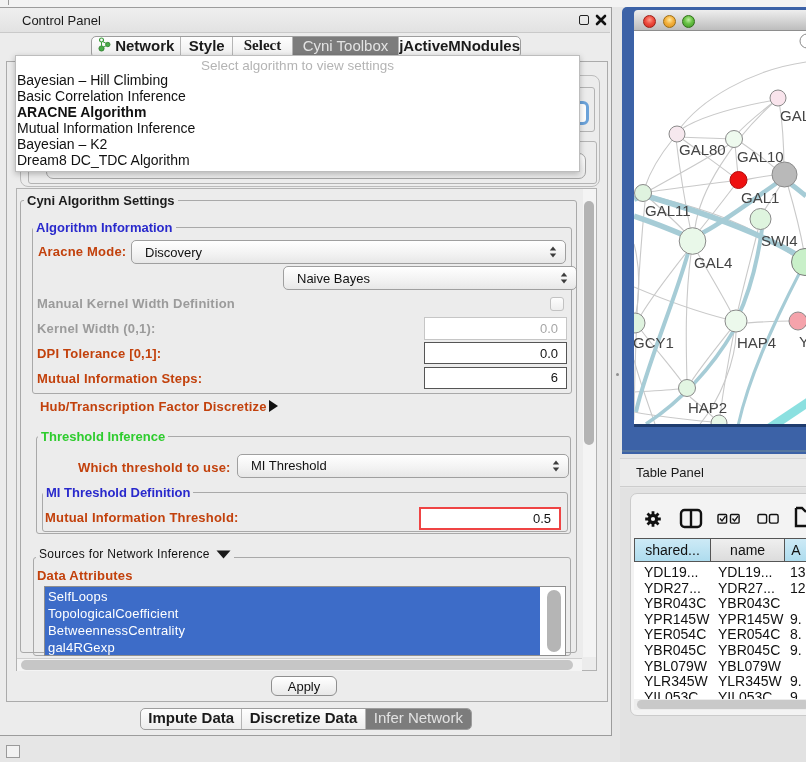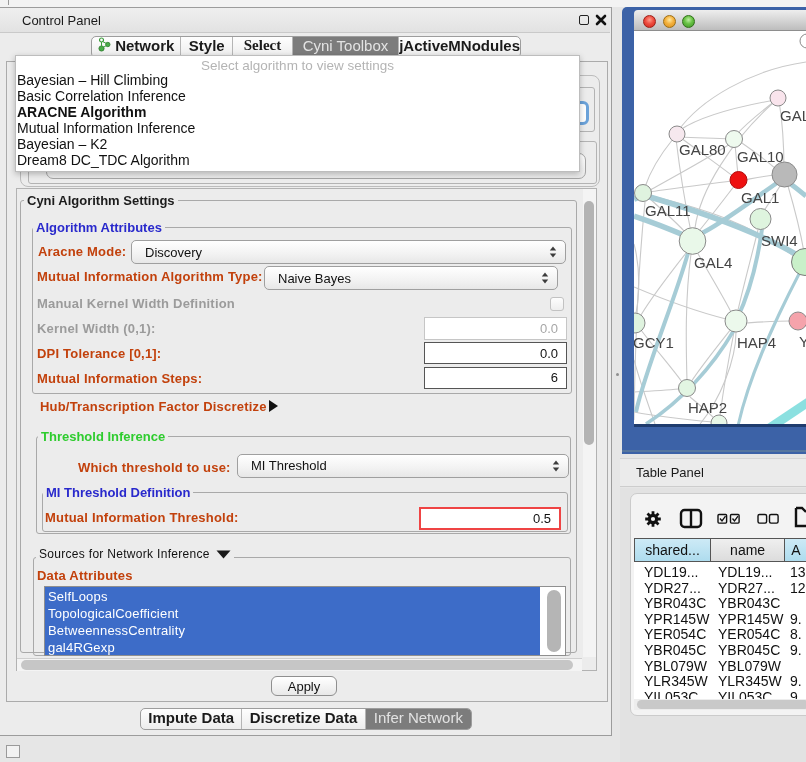--- a/index.html
+++ b/index.html
@@ -66,30 +66,29 @@
     <div class="abs" style="left:583px;top:181px;width:13px;height:468px;background:#f4f4f4;"></div>
     <div class="abs" style="left:584px;top:193px;width:10px;height:244px;background:#b3b3b3;border-radius:5px;"></div>
 
     <div class="abs" style="left:17px;top:650px;width:565px;height:13px;background:#f4f4f4;border-top:1px solid #cfcfcf;"></div>
     <div class="abs" style="left:21px;top:651.5px;width:552px;height:10px;background:#c6c6c6;border-radius:5px;"></div>
 
     <div class="grp" style="left:20px;top:192px;width:557px;height:453px;"></div>
     <div class="gtitle" style="left:24px;top:185px;color:#1c1c1c;">Cyni Algorithm Settings</div>
 
     <div class="grp" style="left:32px;top:219px;width:540px;height:167px;"></div>
-    <div class="gtitle" style="left:33px;top:212px;color:#2929cc;">Algorithm Attributes</div>
+    <div class="gtitle" style="left:33px;top:212px;color:#2929cc;">Algorithm Information</div>
 
     <div class="lbl abs" style="left:38px;top:236px;">Aracne Mode:</div>
     <div class="combo" style="left:131px;top:232px;width:435px;height:24px;">Discovery<span class="arr"><svg width="10" height="12" viewBox="0 0 10 12">
             <path d="M5 0.5 L8.2 4.5 L1.8 4.5 Z" fill="#3c3c3c"></path>
             <path d="M5 11.5 L8.2 7.5 L1.8 7.5 Z" fill="#3c3c3c"></path>
           </svg></span></div>
 
-    <div class="lbl abs" style="left:37px;top:261px;">Mutual Information Algorithm Type:</div>
-    <div class="combo" style="left:264px;top:258px;width:294px;height:24px;">Naive Bayes<span class="arr"><svg width="10" height="12" viewBox="0 0 10 12">
+    <div class="combo" style="left:283px;top:258px;width:294px;height:24px;">Naive Bayes<span class="arr"><svg width="10" height="12" viewBox="0 0 10 12">
             <path d="M5 0.5 L8.2 4.5 L1.8 4.5 Z" fill="#3c3c3c"></path>
             <path d="M5 11.5 L8.2 7.5 L1.8 7.5 Z" fill="#3c3c3c"></path>
           </svg></span></div>
 
     <div class="lbl dis abs" style="left:37px;top:288px;">Manual Kernel Width Definition</div>
     <div class="abs" style="left:550px;top:289px;width:14px;height:14px;border:1px solid #c2c2c2;border-radius:3px;background:linear-gradient(#fdfdfd,#eee);"></div>
 
     <div class="lbl dis abs" style="left:37px;top:313px;">Kernel Width (0,1):</div>
     <div class="field" style="left:424px;top:308.5px;width:143px;height:23px;border:1px solid #c6c6c6;color:#a7a7a7;">0.0</div>
 

